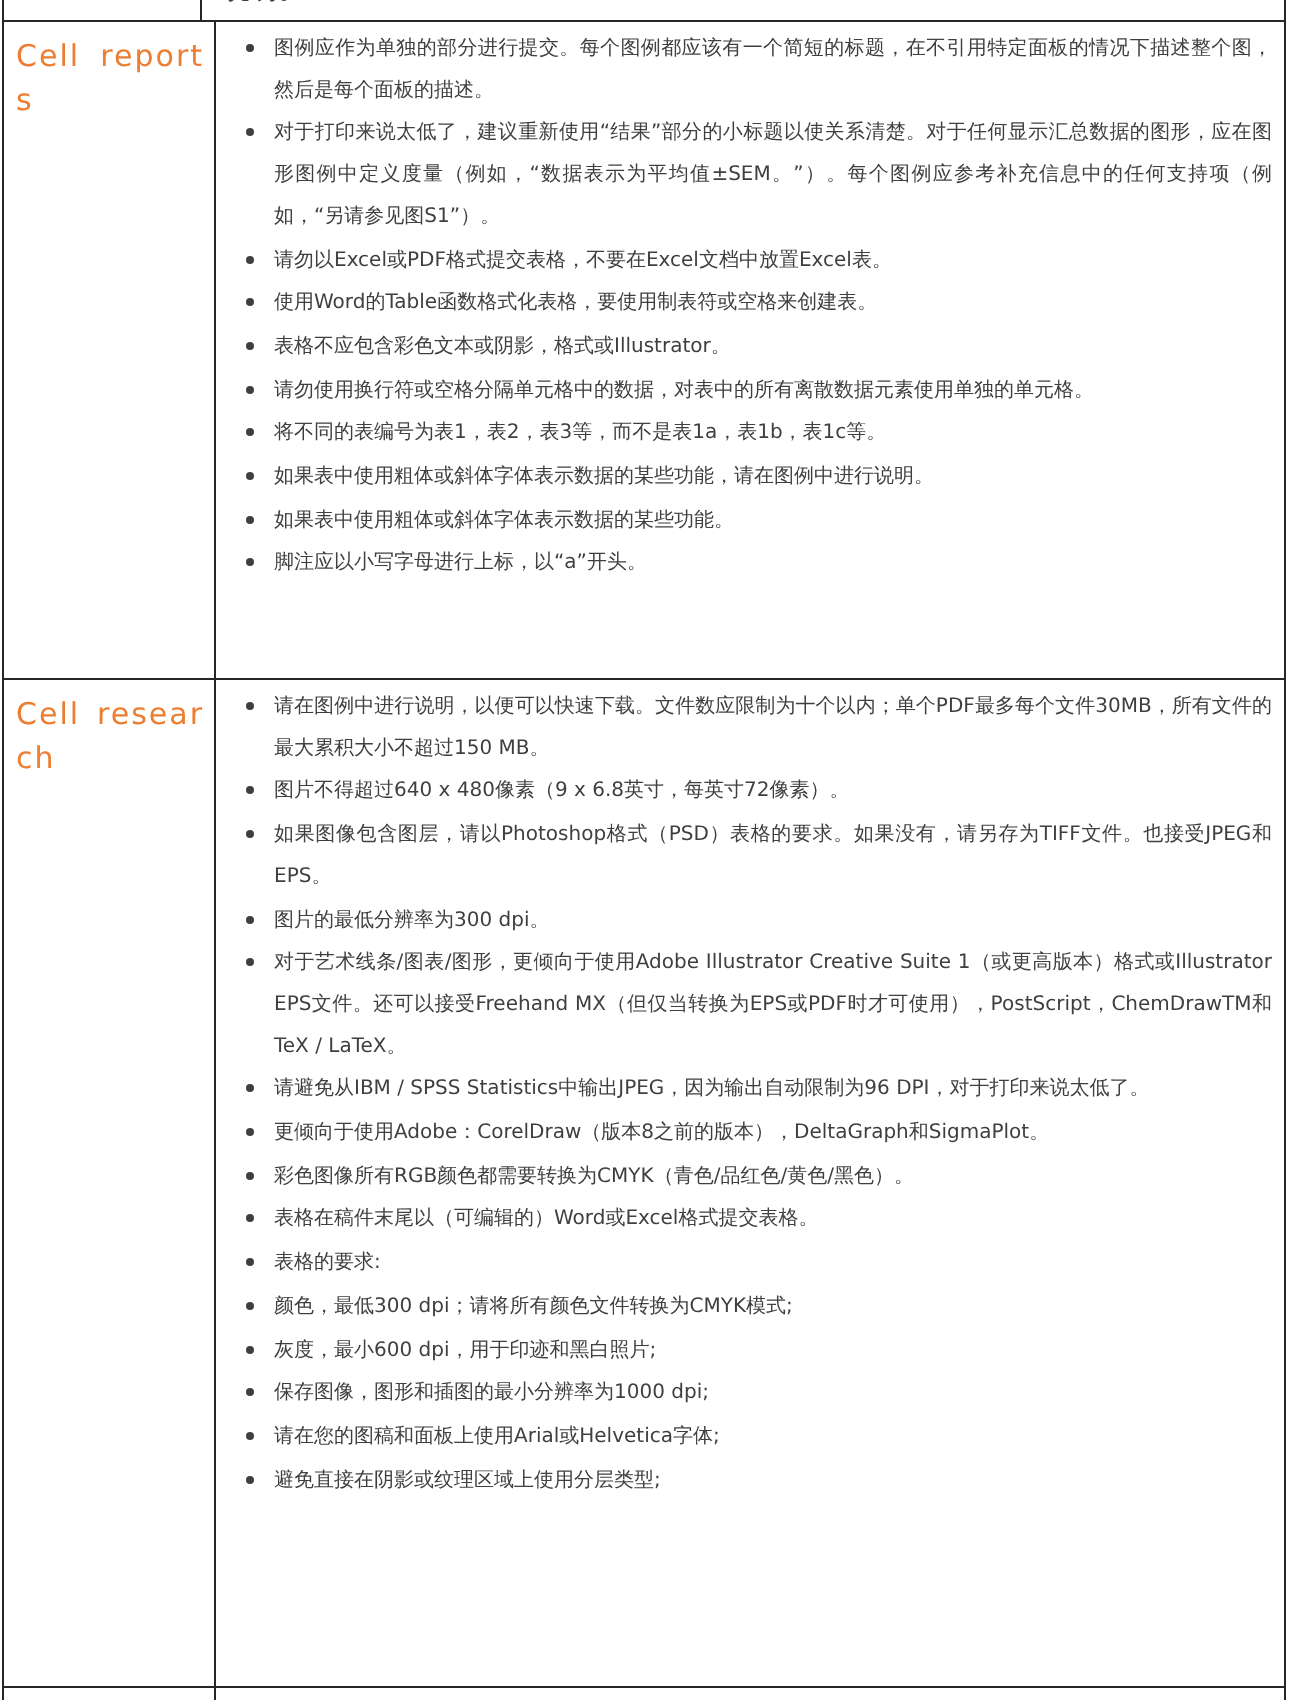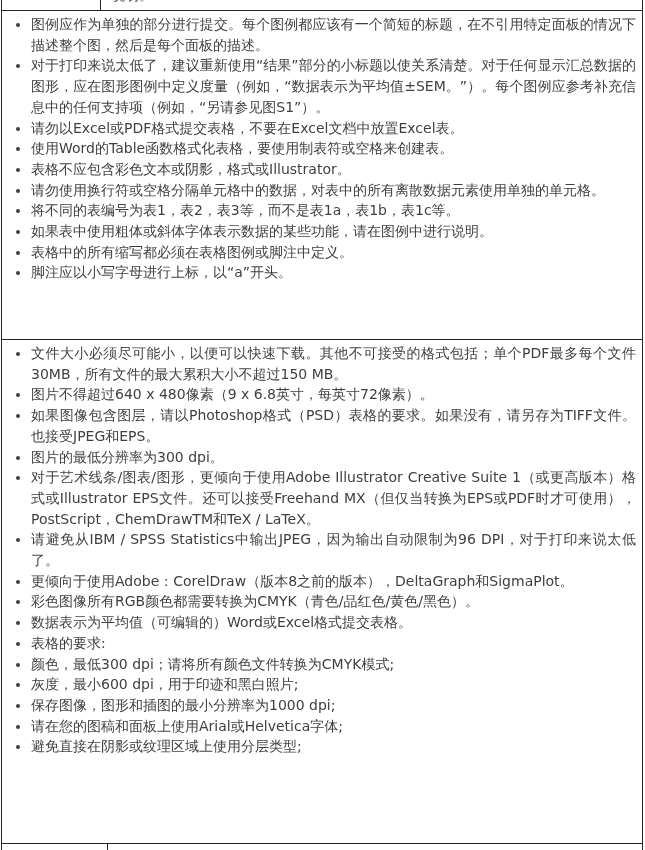--- a/index.html
+++ b/index.html
@@ -38,21 +38,21 @@
     flex:1 1 auto;
     padding:3px 6px 0 0;
     overflow:hidden;
   }
   .content-cell ul{
     list-style:disc outside;
     margin:0;
     padding:0 0 0 29px;
   }
   .content-cell li{
-    font-size:14px;
+    font-size:10px;
     line-height:20.7px;
     text-align:justify;
     color:var(--text);
   }
   .content-cell li::marker{color:var(--text);font-size:13px;}
 
   
   .partial-top{height:11px;}
   .partial-top .label-cell{width:99px;flex:0 0 99px;padding:0;}
   .partial-top .content-cell{position:relative;padding:0;}
@@ -73,67 +73,73 @@
   <div class="tbl">
 
     <div class="row partial-top">
       <div class="label-cell"></div>
       <div class="content-cell">
         <span class="clip-frag">说明。</span>
       </div>
     </div>
 
     <div class="row row-reports">
+      <div class="label-cell">
+        <span>Cell reports</span>
+      </div>
       <div class="content-cell">
         <ul>
 
             <li class="bullet-item">图例应作为单独的部分进行提交。每个图例都应该有一个简短的标题，在不引用特定面板的情况下描述整个图，然后是每个面板的描述。</li>
 
             <li class="bullet-item">对于打印来说太低了，建议重新使用“结果”部分的小标题以使关系清楚。对于任何显示汇总数据的图形，应在图形图例中定义度量（例如，“数据表示为平均值±SEM。”）。每个图例应参考补充信息中的任何支持项（例如，“另请参见图S1”）。</li>
 
             <li class="bullet-item">请勿以Excel或PDF格式提交表格，不要在Excel文档中放置Excel表。</li>
 
             <li class="bullet-item">使用Word的Table函数格式化表格，要使用制表符或空格来创建表。</li>
 
             <li class="bullet-item">表格不应包含彩色文本或阴影，格式或Illustrator。</li>
 
             <li class="bullet-item">请勿使用换行符或空格分隔单元格中的数据，对表中的所有离散数据元素使用单独的单元格。</li>
 
             <li class="bullet-item">将不同的表编号为表1，表2，表3等，而不是表1a，表1b，表1c等。</li>
 
             <li class="bullet-item">如果表中使用粗体或斜体字体表示数据的某些功能，请在图例中进行说明。</li>
 
-            <li class="bullet-item">表格中的所有缩写都必须在表格图例或脚注中定义。</li>
+            <li class="bullet-item">如果表中使用粗体或斜体字体表示数据的某些功能。</li>
 
             <li class="bullet-item">脚注应以小写字母进行上标，以“a”开头。</li>
           </ul>
       </div>
     </div>
 
     <div class="row row-research">
+      <div class="label-cell">
+        <span>Cell research</span>
+      </div>
       <div class="content-cell">
         <ul>
 
-            <li class="bullet-item">文件大小必须尽可能小，以便可以快速下载。其他不可接受的格式包括；单个PDF最多每个文件30MB，所有文件的最大累积大小不超过150 MB。</li>
+            <li class="bullet-item">请在图例中进行说明，以便可以快速下载。文件数应限制为十个以内；单个PDF最多每个文件30MB，所有文件的最大累积大小不超过150 MB。</li>
 
             <li class="bullet-item">图片不得超过640 x 480像素（9 x 6.8英寸，每英寸72像素）。</li>
 
             <li class="bullet-item">如果图像包含图层，请以Photoshop格式（PSD）表格的要求。如果没有，请另存为TIFF文件。也接受JPEG和EPS。</li>
 
             <li class="bullet-item">图片的最低分辨率为300 dpi。</li>
 
             <li class="bullet-item">对于艺术线条/图表/图形，更倾向于使用Adobe Illustrator Creative Suite 1（或更高版本）格式或Illustrator EPS文件。还可以接受Freehand MX（但仅当转换为EPS或PDF时才可使用），PostScript，ChemDrawTM和TeX / LaTeX。</li>
 
             <li class="bullet-item">请避免从IBM / SPSS Statistics中输出JPEG，因为输出自动限制为96 DPI，对于打印来说太低了。</li>
 
             <li class="bullet-item">更倾向于使用Adobe：CorelDraw（版本8之前的版本），DeltaGraph和SigmaPlot。</li>
 
             <li class="bullet-item">彩色图像所有RGB颜色都需要转换为CMYK（青色/品红色/黄色/黑色）。</li>
 
-            <li class="bullet-item">数据表示为平均值（可编辑的）Word或Excel格式提交表格。</li>
+            <li class="bullet-item">表格在稿件末尾以（可编辑的）Word或Excel格式提交表格。</li>
 
             <li class="bullet-item">表格的要求:</li>
 
             <li class="bullet-item">颜色，最低300 dpi；请将所有颜色文件转换为CMYK模式;</li>
 
             <li class="bullet-item">灰度，最小600 dpi，用于印迹和黑白照片;</li>
 
             <li class="bullet-item">保存图像，图形和插图的最小分辨率为1000 dpi;</li>
 
             <li class="bullet-item">请在您的图稿和面板上使用Arial或Helvetica字体;</li>

